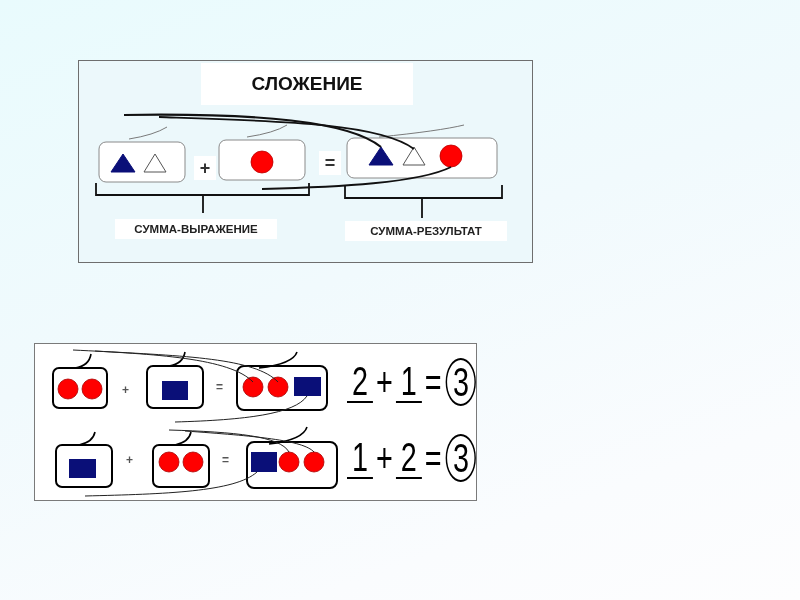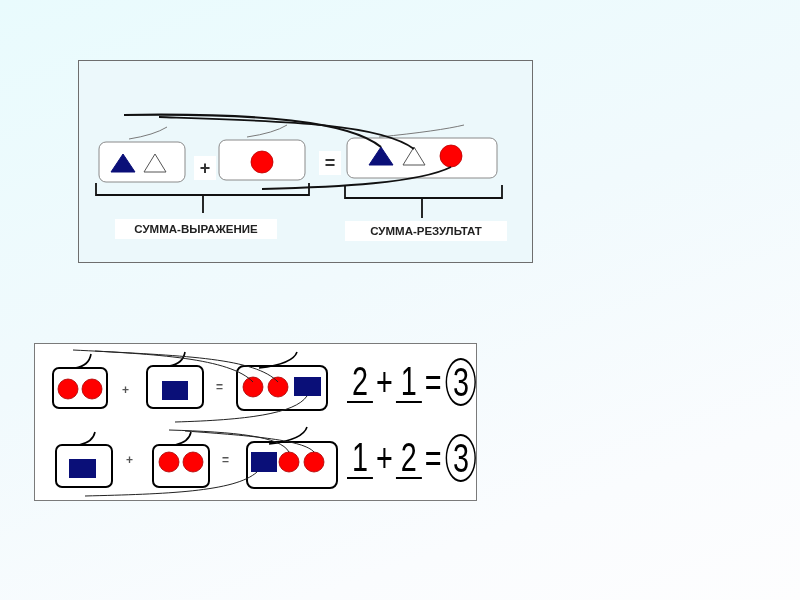--- a/index.html
+++ b/index.html
@@ -48,20 +48,21 @@
     display: inline-block; width: 38px; height: 44px; border: 2px solid #000;
     border-radius: 50%; text-align: center; line-height: 44px; margin-left: 2px;
   }
   #eqn-1 { left: 312px; top: 14px; }
   #eqn-2 { left: 312px; top: 90px; }
 </style>
 </head>
 <body>
 
 <div class="panel" id="top-panel">
+  <div class="title-box">СЛОЖЕНИЕ</div>
 
   <svg width="455" height="203">
 
     <rect x="20" y="81" width="86" height="40" rx="7" fill="#fff" stroke="#8a8a8a" stroke-width="1"></rect>
     <path d="M 50 78 Q 75 74 88 66" fill="none" stroke="#7a7a7a" stroke-width="1"></path>
     <polygon points="32,111 44,93 56,111" fill="#0a0f78" stroke="#0a0f78"></polygon>
     <polygon points="65,111 76,93 87,111" fill="#fff" stroke="#555" stroke-width="1"></polygon>
 
     <rect x="140" y="79" width="86" height="40" rx="7" fill="#fff" stroke="#8a8a8a" stroke-width="1"></rect>
     <path d="M 168 76 Q 195 72 208 64" fill="none" stroke="#7a7a7a" stroke-width="1"></path>

